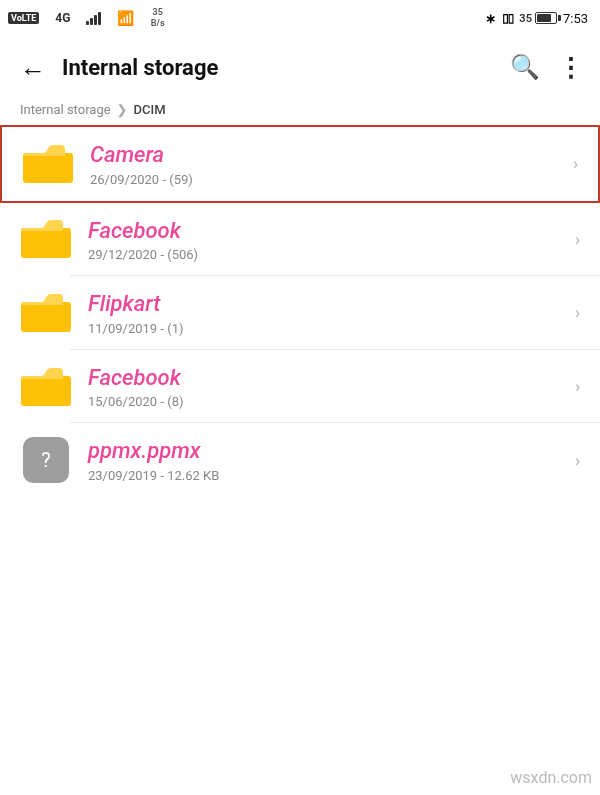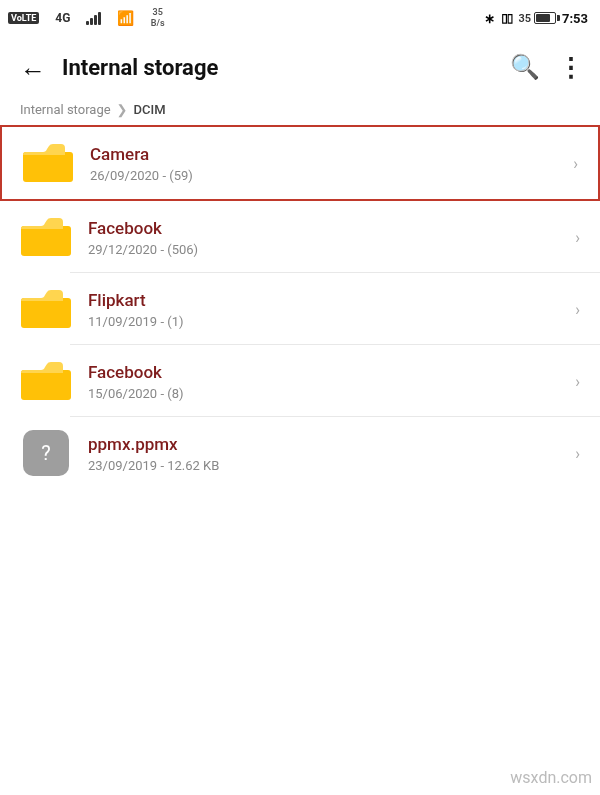--- a/index.html
+++ b/index.html
@@ -89,21 +89,21 @@
       border-radius: 0 1px 1px 0;
     }
     .battery-fill {
       background: #333;
       height: 100%;
       width: 80%;
       border-radius: 1px;
     }
     .time-text {
       font-size: 13px;
-      font-weight: 700;
+      font-weight: 400;
       color: #111;
     }
 
     
     .app-bar {
       height: 62px;
       display: flex;
       align-items: center;
       padding: 0 16px;
       background: #fff;
@@ -207,24 +207,25 @@
       justify-content: center;
       color: #fff;
       font-size: 20px;
       font-weight: 400;
     }
 
     .folder-info {
       flex: 1;
     }
     .folder-name {
-      font-size: 17px;
+      font-size: 22px;
       font-weight: 500;
-      color: #7f1d1d;
+      color: #ec4899;
       line-height: 1.3;
+      font-style: italic;
     }
     .folder-meta {
       font-size: 13px;
       color: #888;
       margin-top: 2px;
     }
     .chevron-right {
       font-size: 16px;
       color: #aaa;
       margin-left: 8px;

